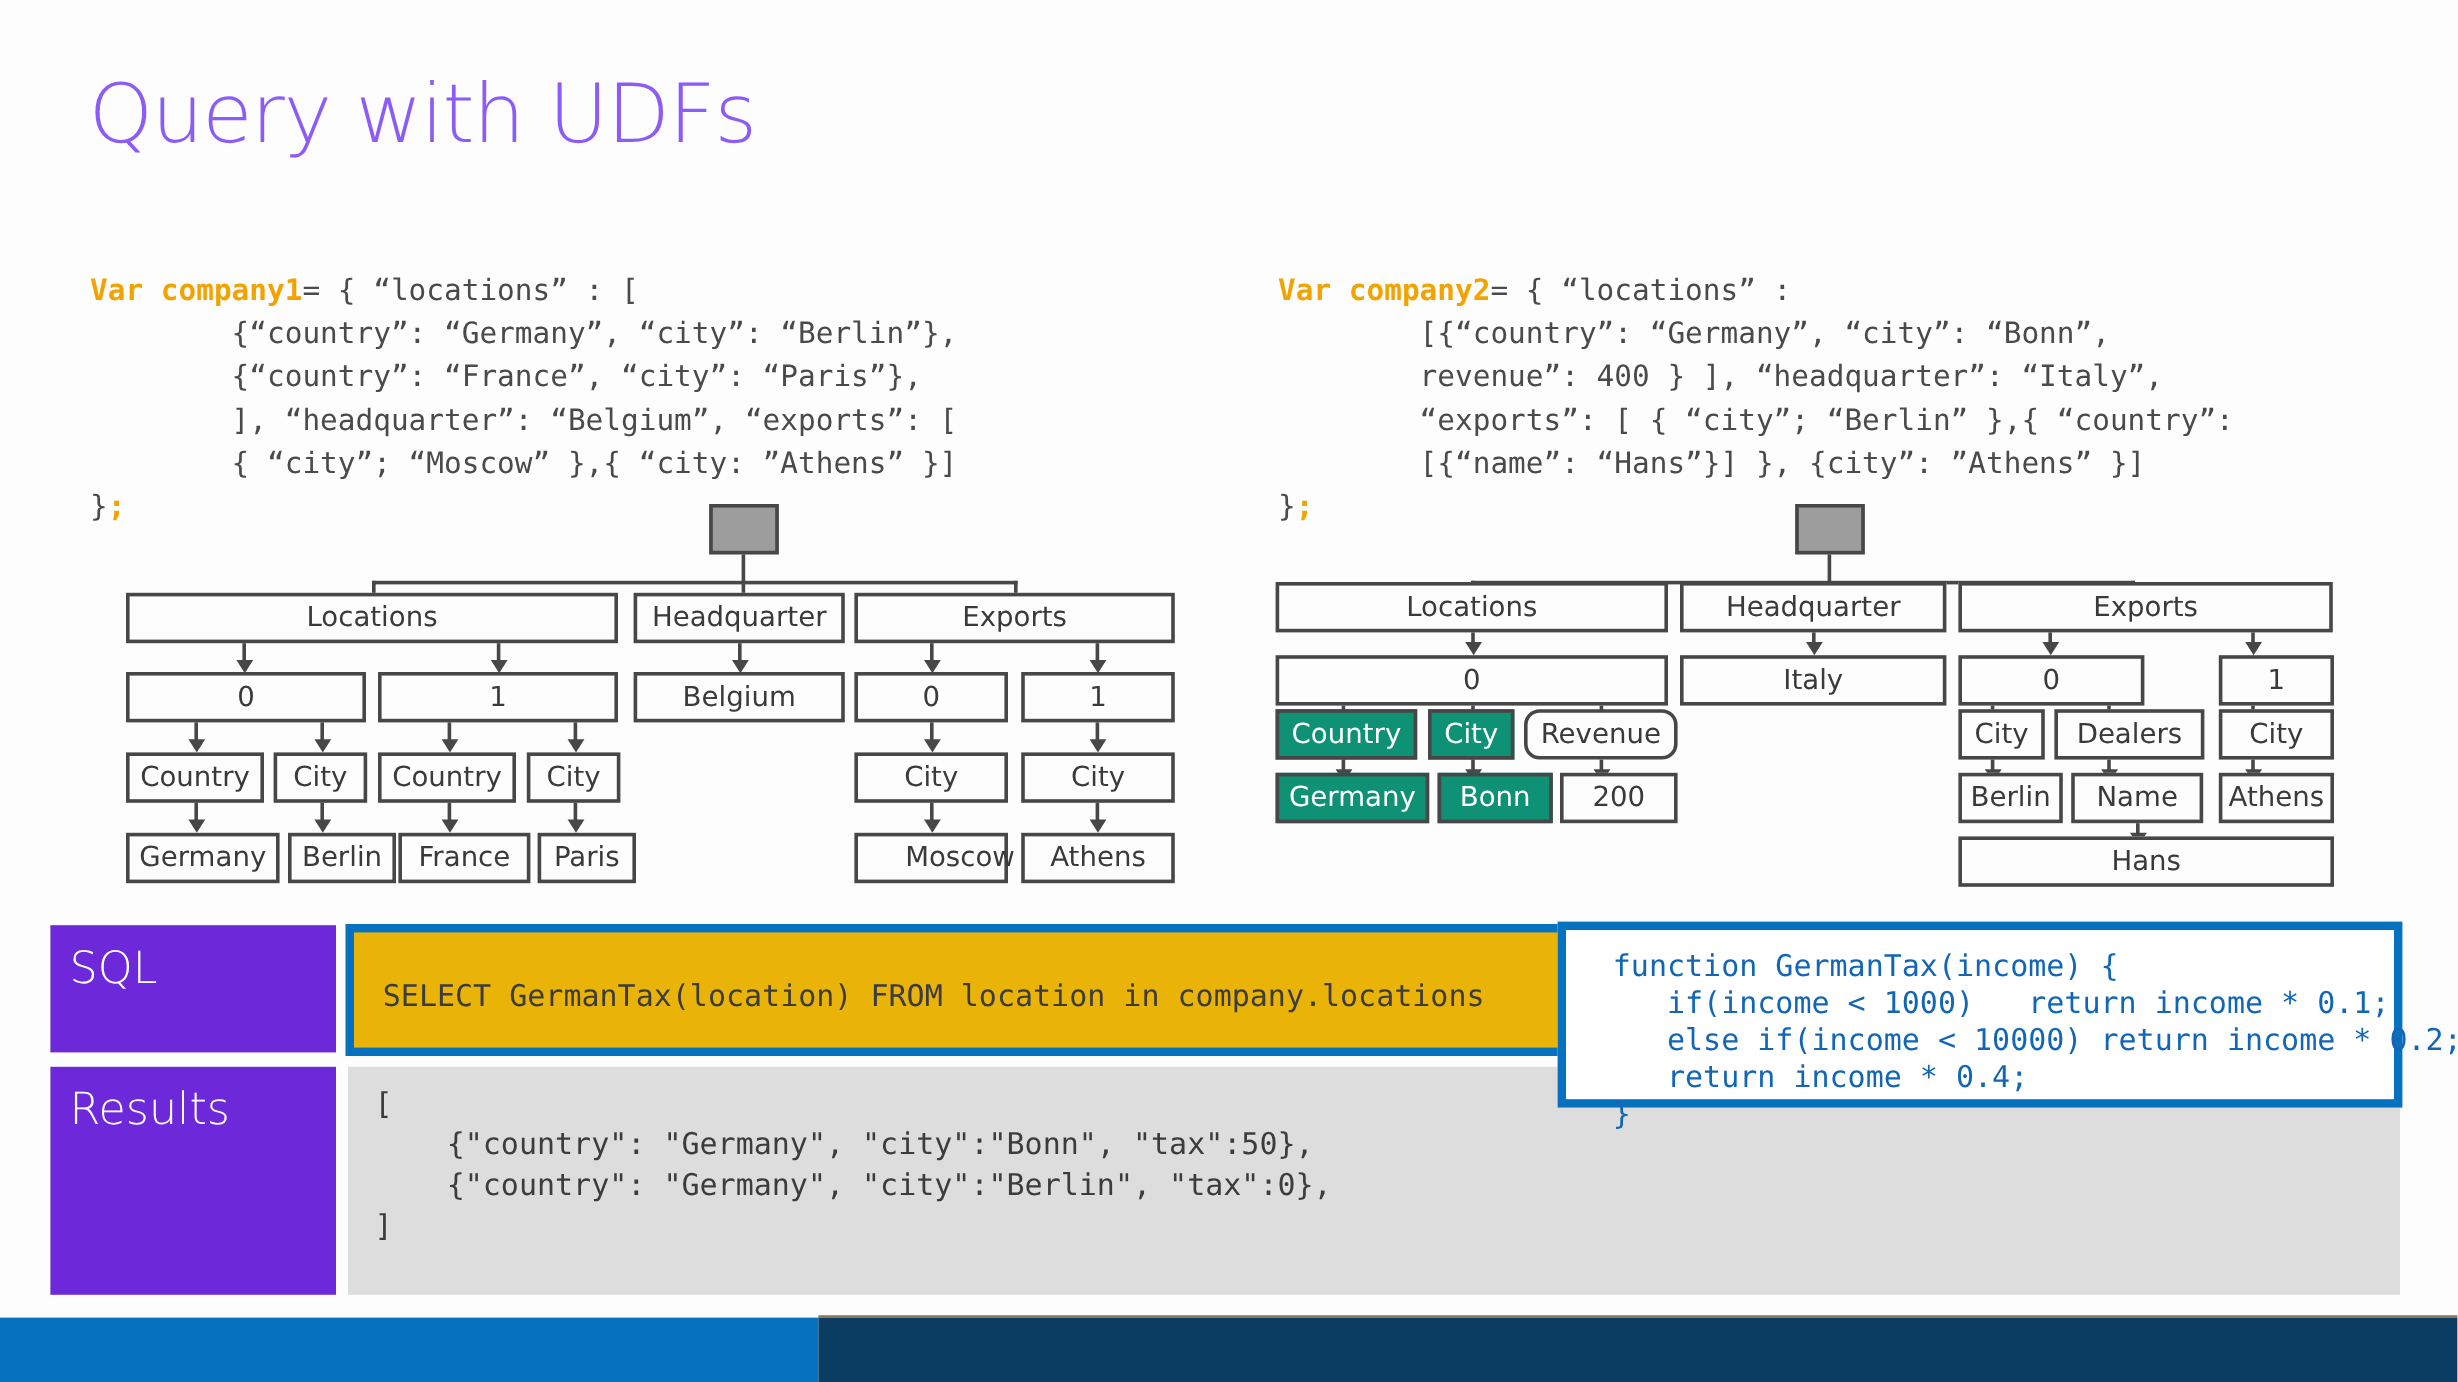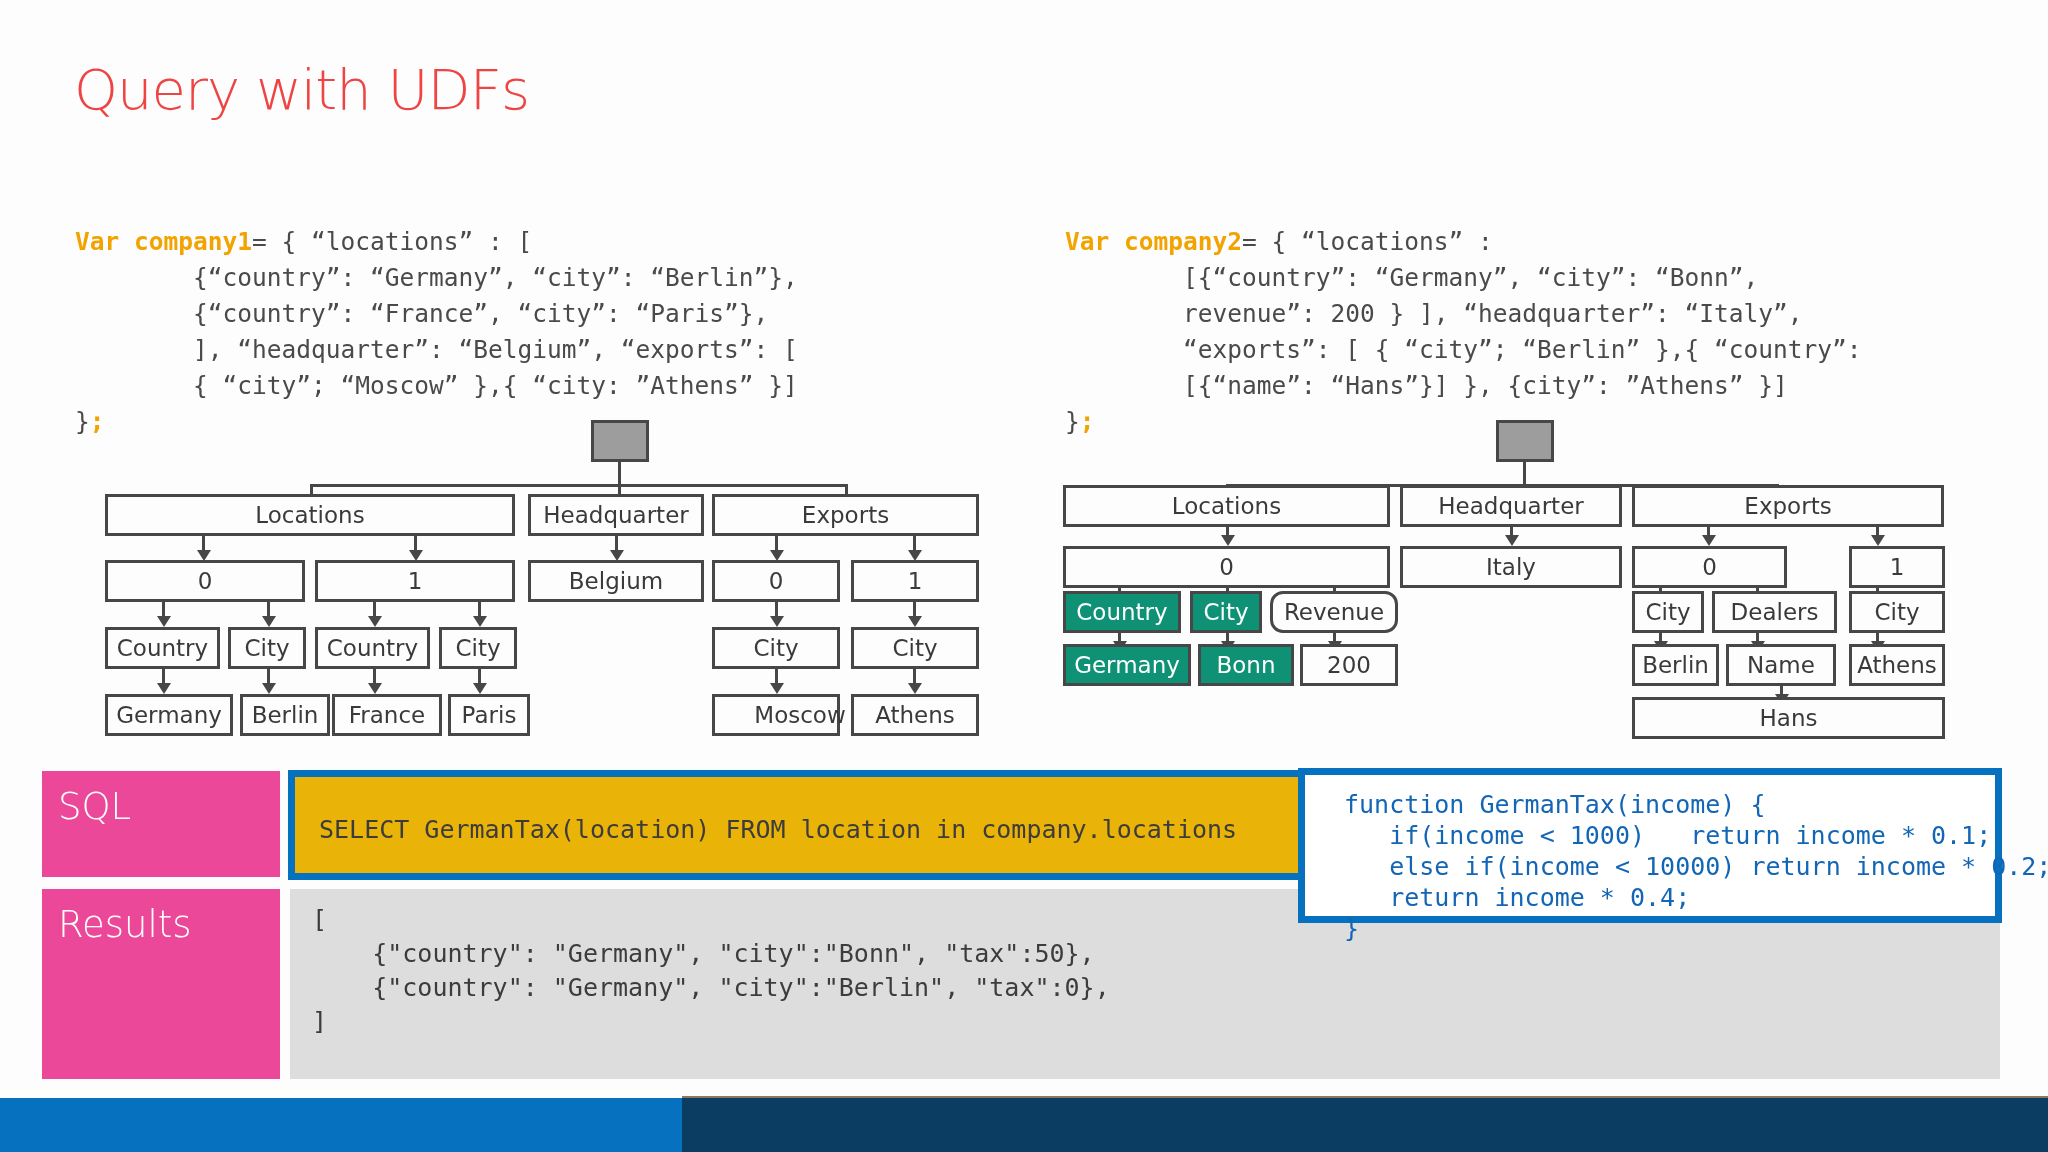--- a/index.html
+++ b/index.html
@@ -10,23 +10,23 @@
     overflow:hidden;
     position:relative;
   }
   .slide{position:absolute;inset:0;background:#fdfdfd;}
 
   
   .title{
     position:absolute;left:74px;top:62px;
     font-family:"DejaVu Sans", sans-serif;
     font-weight:300;
-    font-size:56px;
+    font-size:68px;
     letter-spacing:-1px;
-    color:#ef4444;
+    color:#8b5cf6;
     line-height:1;
     white-space:pre;
   }
 
   
   .varcode{
     position:absolute;
     font-family:"DejaVu Sans Mono", monospace;
     font-size:24.5px;
     line-height:36px;
@@ -60,21 +60,21 @@
     position:absolute;
     width:0;height:0;
     border-left:7px solid transparent;
     border-right:7px solid transparent;
     border-top:11px solid #474747;
   }
 
   
   .blue-label{
     position:absolute;
-    background:#ec4899;
+    background:#6d28d9;
     color:#ffffff;
     font-family:"DejaVu Sans", sans-serif;
     font-size:37px;
     font-weight:300;
     padding:14px 0 0 16px;
     box-sizing:border-box;
   }
   .gray-panel{
     position:absolute;
     background:#dddddd;
@@ -122,21 +122,21 @@
 
   <div class="varcode" id="var-left"><span class="kw">Var company1</span><span>= { “locations” : [</span>
 <span>        {“country”: “Germany”, “city”: “Berlin”},</span>
 <span>        {“country”: “France”, “city”: “Paris”},</span>
 <span>        ], “headquarter”: “Belgium”, “exports”: [</span>
 <span>        { “city”; “Moscow” },{ “city: ”Athens” }]</span>
 <span>}</span><span class="semi">;</span></div>
 
   <div class="varcode" id="var-right"><span class="kw">Var company2</span><span>= { “locations” :</span>
 <span>        [{“country”: “Germany”, “city”: “Bonn”,</span>
-<span>        revenue”: 200 } ], “headquarter”: “Italy”,</span>
+<span>        revenue”: 400 } ], “headquarter”: “Italy”,</span>
 <span>        “exports”: [ { “city”; “Berlin” },{ “country”:</span>
 <span>        [{“name”: “Hans”}] }, {city”: ”Athens” }]</span>
 <span>}</span><span class="semi">;</span></div>
 
   <div class="tree">
 
     <div class="node root" style="left:591px;top:420px;width:58px;height:42px;"></div>
 
     <div class="edge v" style="left:618px;top:462px;width:3px;height:24px;"></div>
 

